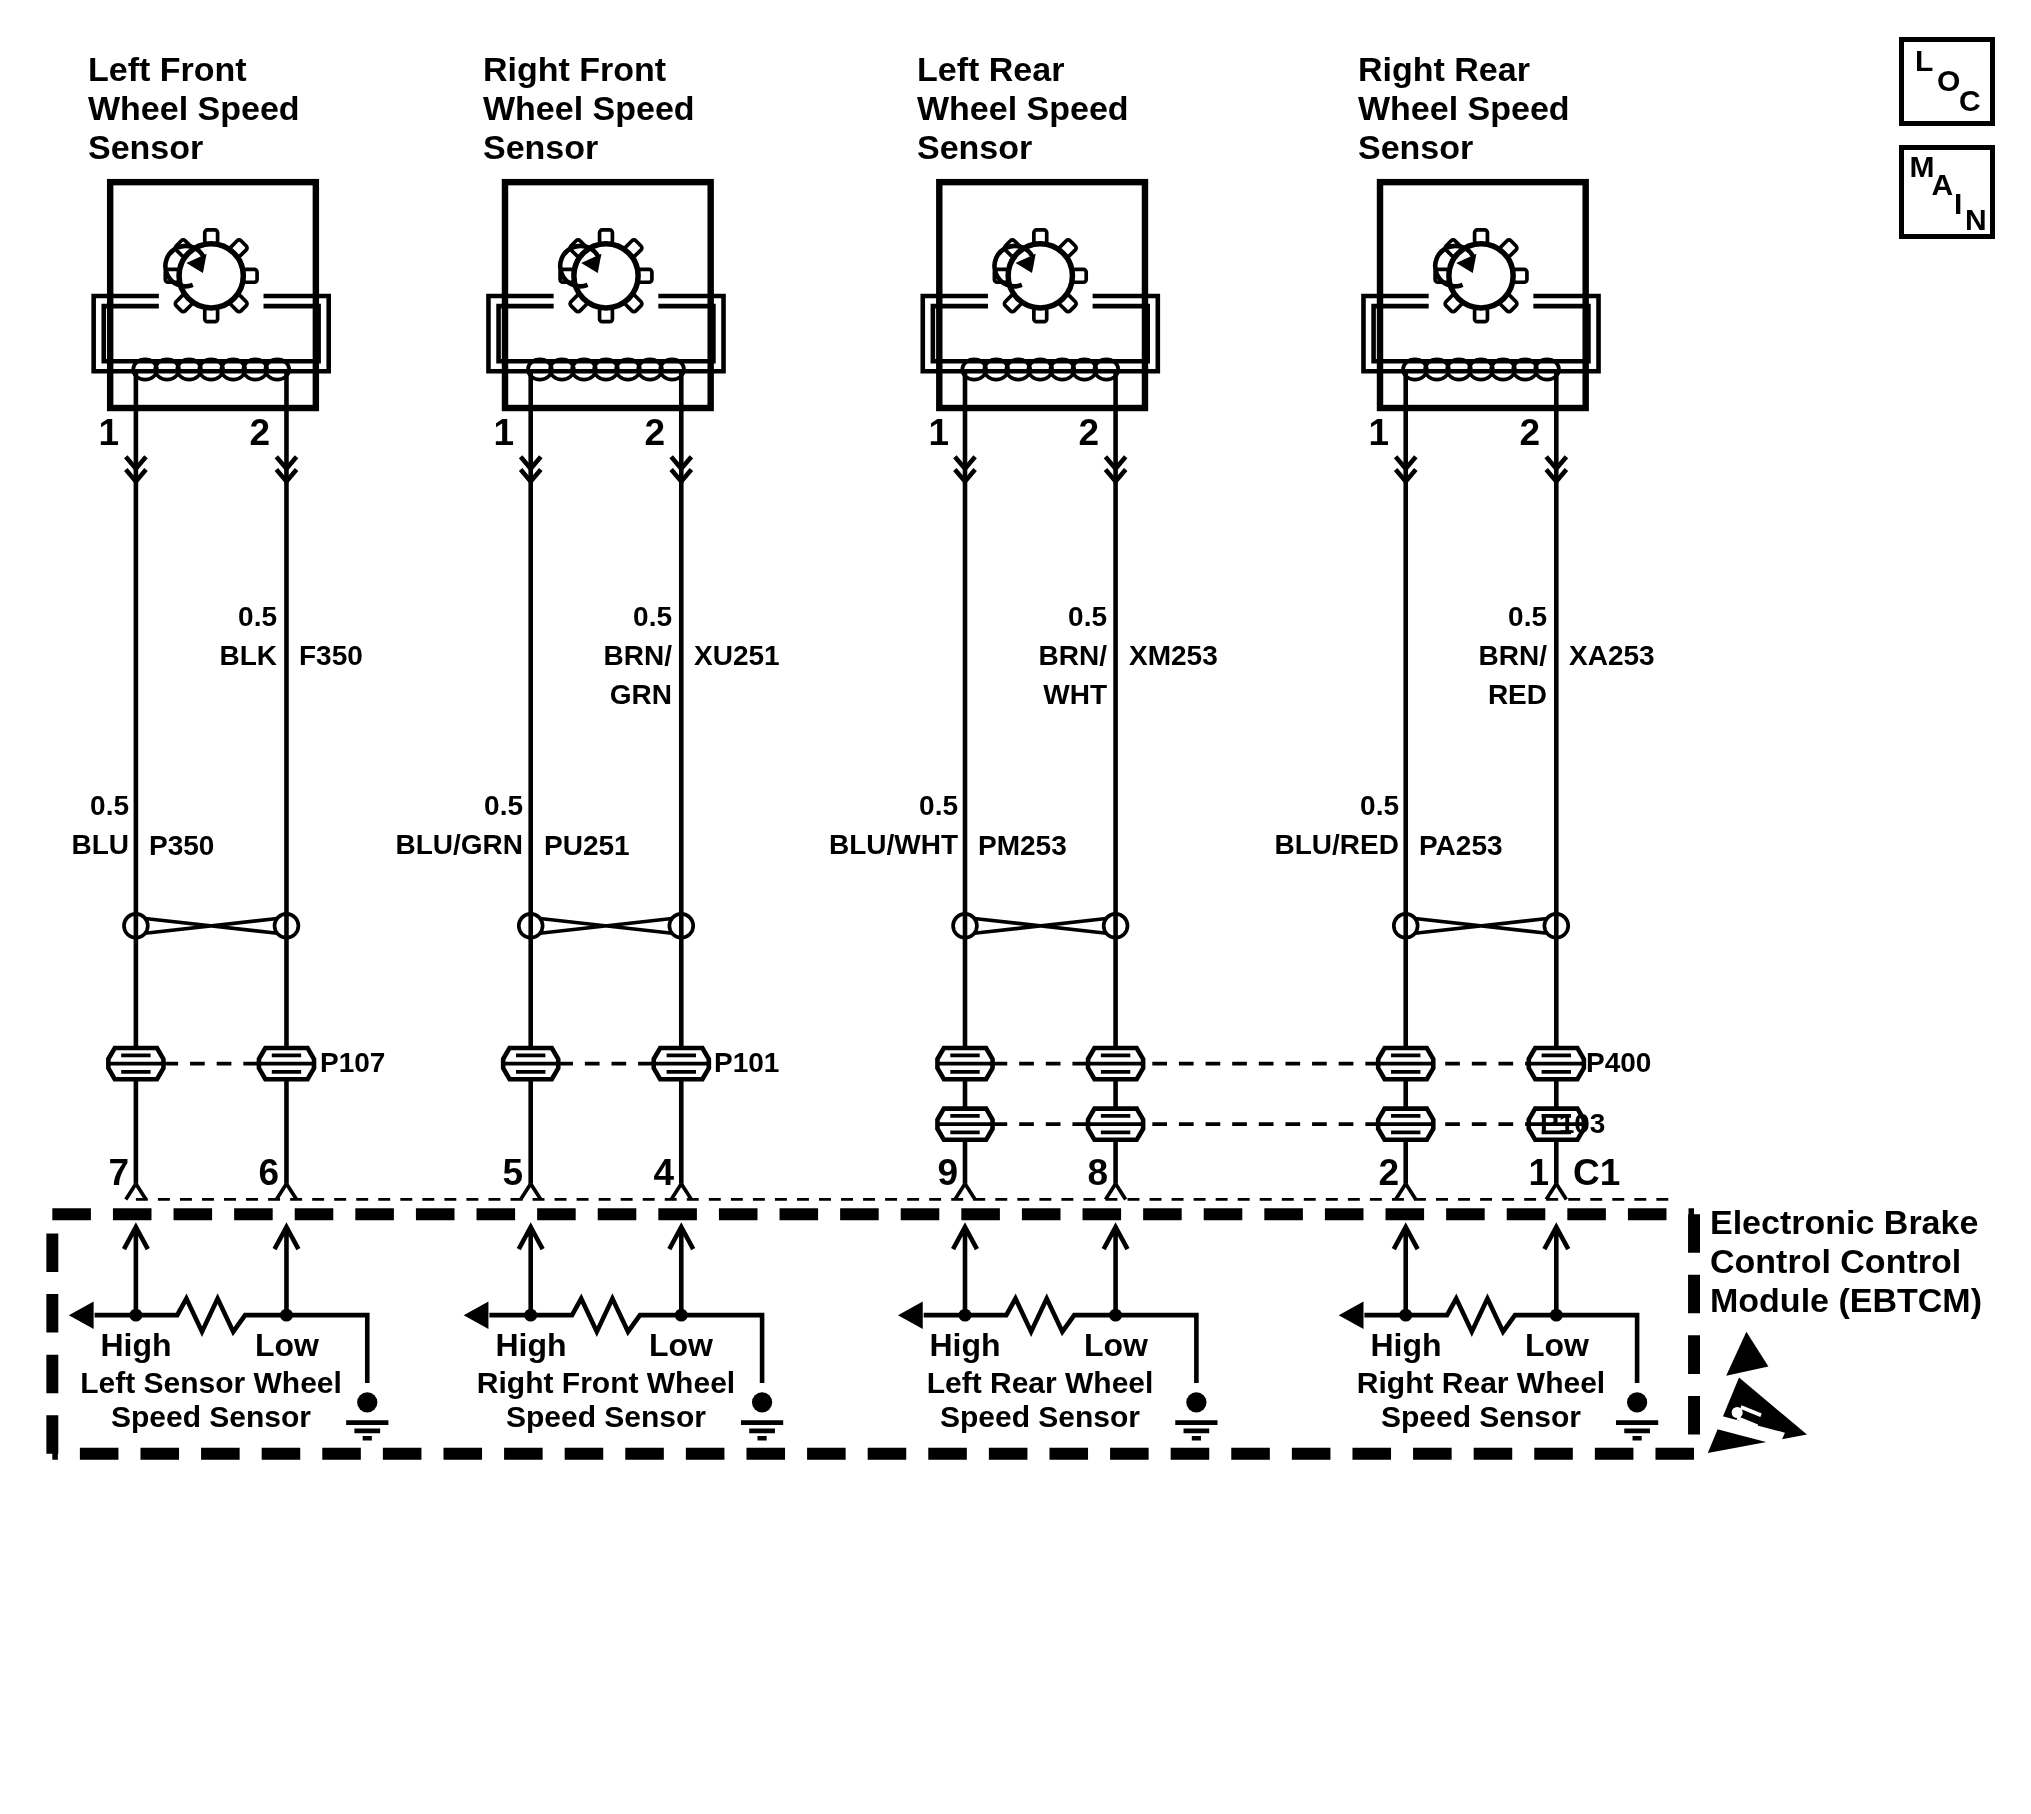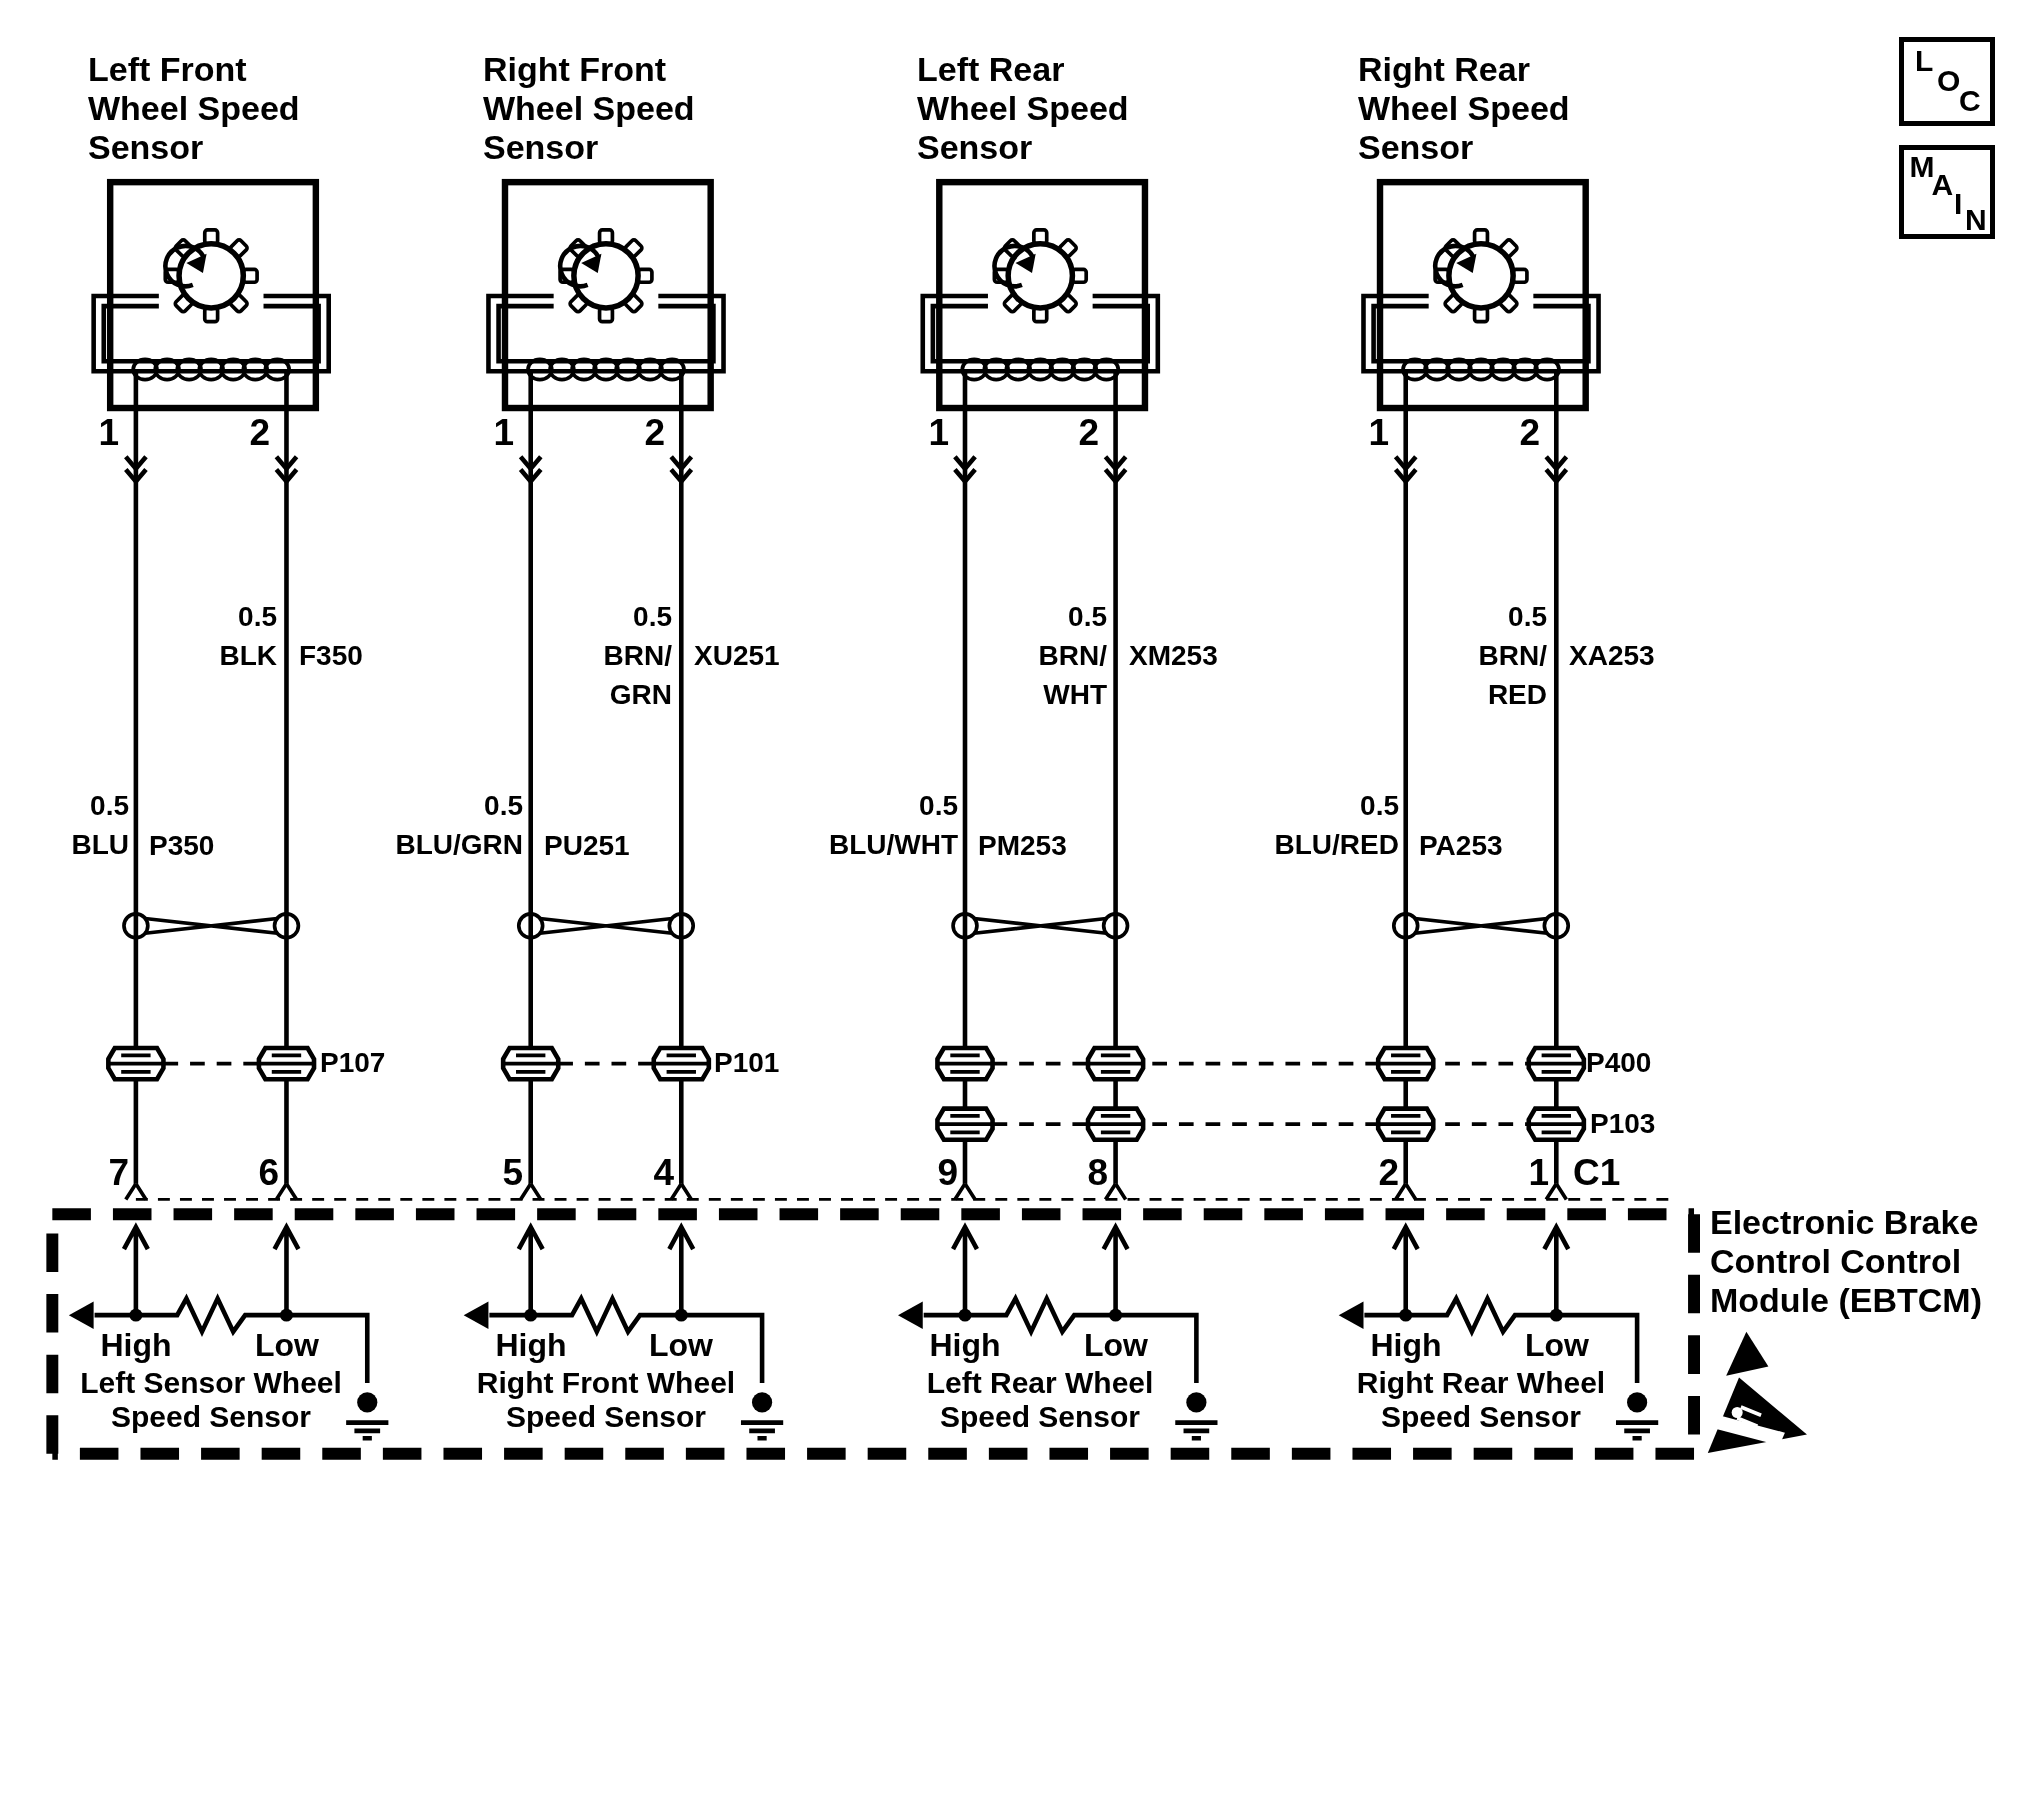--- a/index.html
+++ b/index.html
@@ -217,21 +217,21 @@
 <div class="lbl f38" style="left:1419px;top:826px">PA253</div>
 <div class="lbl f40 ra" style="left:1399px;top:1153px">2</div>
 <div class="lbl f40 ra" style="left:1549px;top:1153px">1</div>
 <div class="lbl f40" style="left:1573px;top:1153px">C1</div>
 <div class="lbl f35 ca" style="left:1406px;top:1328px">High</div>
 <div class="lbl f35 ca" style="left:1557px;top:1328px">Low</div>
 <div class="lbl f33 ca" style="left:1481px;top:1366px">Right Rear Wheel</div>
 <div class="lbl f33 ca" style="left:1481px;top:1400px">Speed Sensor</div>
 
 <div class="lbl f38" style="left:1586px;top:1043px">P400</div>
-<div class="lbl f38" style="left:1590px;top:1104px">P103</div>
+<div class="lbl f38" style="left:1540px;top:1104px">P103</div>
 
 <div class="lbl f37" style="left:1710px;top:1203px">
   <div>Electronic Brake</div>
   <div>Control Control</div>
   <div>Module (EBTCM)</div>
 </div>
 
 <div class="tagbox" style="left:1899px;top:37px;width:86px;height:79px">
   <span style="left:11px;top:3.7px">L</span>
   <span style="left:33px;top:24px">O</span>

